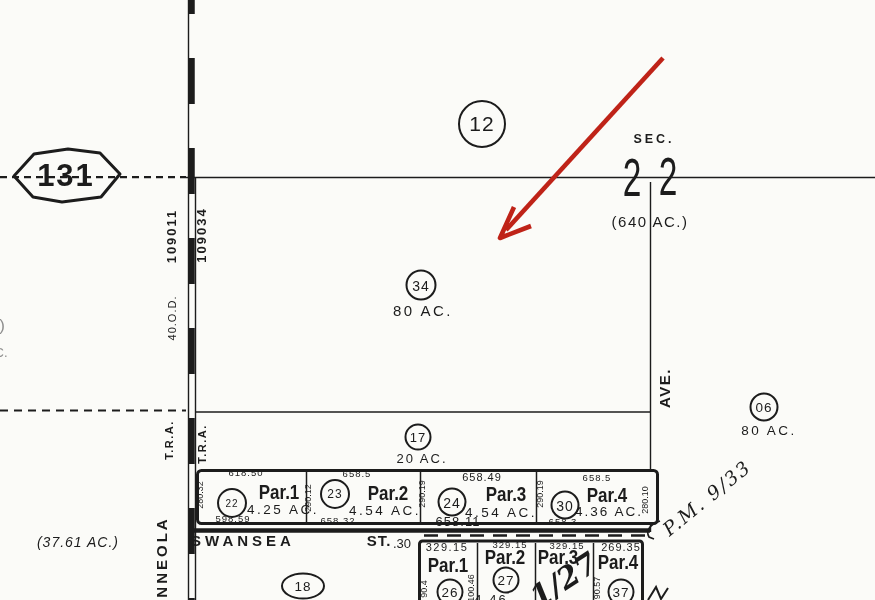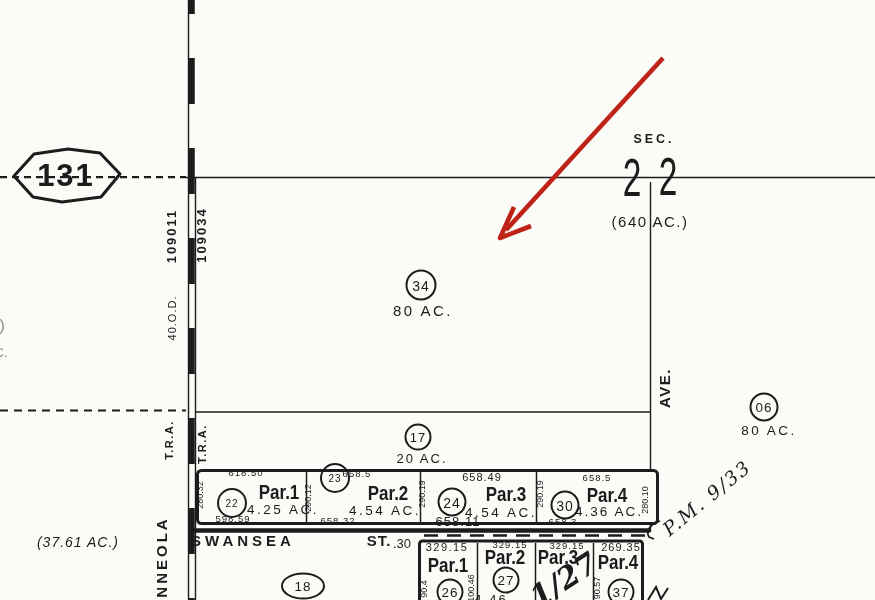--- a/index.html
+++ b/index.html
@@ -73,40 +73,41 @@
     <polyline points="514,207 500,238 531,226" fill="none" stroke-width="4.6" stroke-linejoin="round" stroke="#bf2318"></polyline>
   </svg>
 
   <div class="t" style="left:66px;top:175px;font-size:31px;font-weight:600;letter-spacing:2px;">131</div>
   <div class="strike" style="left:0;top:176px;width:186px;"></div>
 
   <div class="t" style="left:654px;top:139px;font-size:12.5px;font-weight:700;letter-spacing:3px;">SEC.</div>
   <div class="t secnum" style="left:632px;top:177px;font-size:54px;">2</div>
   <div class="t secnum" style="left:668px;top:176px;font-size:54px;">2</div>
   <div class="t" style="left:650px;top:221px;font-size:15px;letter-spacing:1.5px;">(640 AC.)</div>
+  <div class="circ" style="left:482px;top:124px;width:48px;height:48px;font-size:21px;">12</div>
 
   <div class="circ" style="left:421px;top:285px;width:31px;height:31px;font-size:14px;">34</div>
   <div class="t" style="left:423px;top:310px;font-size:15px;letter-spacing:2.5px;">80 AC.</div>
   <div class="circ" style="left:418px;top:437px;width:27px;height:27px;font-size:13px;">17</div>
   <div class="t" style="left:422px;top:458px;font-size:13px;letter-spacing:2px;">20 AC.</div>
   <div class="circ" style="left:764px;top:407px;width:29px;height:29px;font-size:13.5px;">06</div>
   <div class="t" style="left:769px;top:431px;font-size:13.5px;letter-spacing:2.5px;">80 AC.</div>
   <div class="circ" style="left:303px;top:586px;width:44px;height:27px;font-size:13.5px;">18</div>
   <div class="t" style="left:78px;top:542px;font-size:14px;letter-spacing:1px;font-style:italic;">(37.61 AC.)</div>
 
   <div class="t" style="left:246px;top:473px;font-size:9.5px;letter-spacing:1px;">618.50</div>
   <div class="t par" style="left:279px;top:492px;font-size:20px;">Par.1</div>
   <div class="circ" style="left:232px;top:503px;width:30px;height:30px;font-size:10px;border-width:2.4px;text-align:right;">22</div>
   <div class="t" style="left:283px;top:510px;font-size:13.5px;letter-spacing:2.5px;">4.25 AC.</div>
   <div class="t" style="left:233px;top:519px;font-size:9.5px;letter-spacing:1px;">598.59</div>
   <div class="t v" style="left:200px;top:495px;font-size:9px;">280.32</div>
 
   <div class="t" style="left:357px;top:474px;font-size:9.5px;letter-spacing:1px;">658.5</div>
   <div class="t par" style="left:388px;top:493px;font-size:20px;">Par.2</div>
-  <div class="circ" style="left:335px;top:478px;width:30px;height:30px;font-size:10px;border-width:2.4px;">23</div>
+  <div class="circ" style="left:335px;top:494px;width:30px;height:30px;font-size:12px;border-width:2.4px;">23</div>
   <div class="t" style="left:385px;top:511px;font-size:13.5px;letter-spacing:2.5px;">4.54 AC.</div>
   <div class="t" style="left:338px;top:521px;font-size:9.5px;letter-spacing:1px;">658.32</div>
   <div class="t v" style="left:308px;top:498px;font-size:9px;">290.12</div>
 
   <div class="t" style="left:482px;top:477px;font-size:11px;letter-spacing:1px;">658.49</div>
   <div class="t par" style="left:506px;top:494px;font-size:20px;">Par.3</div>
   <div class="circ" style="left:452px;top:502px;width:29px;height:29px;font-size:14px;border-width:2.4px;">24</div>
   <div class="t" style="left:501px;top:513px;font-size:13.5px;letter-spacing:2.5px;">4.54 AC.</div>
   <div class="t" style="left:458px;top:521px;font-size:13px;letter-spacing:1px;">658.11</div>
   <div class="t v" style="left:540px;top:494px;font-size:9px;">290.19</div>

